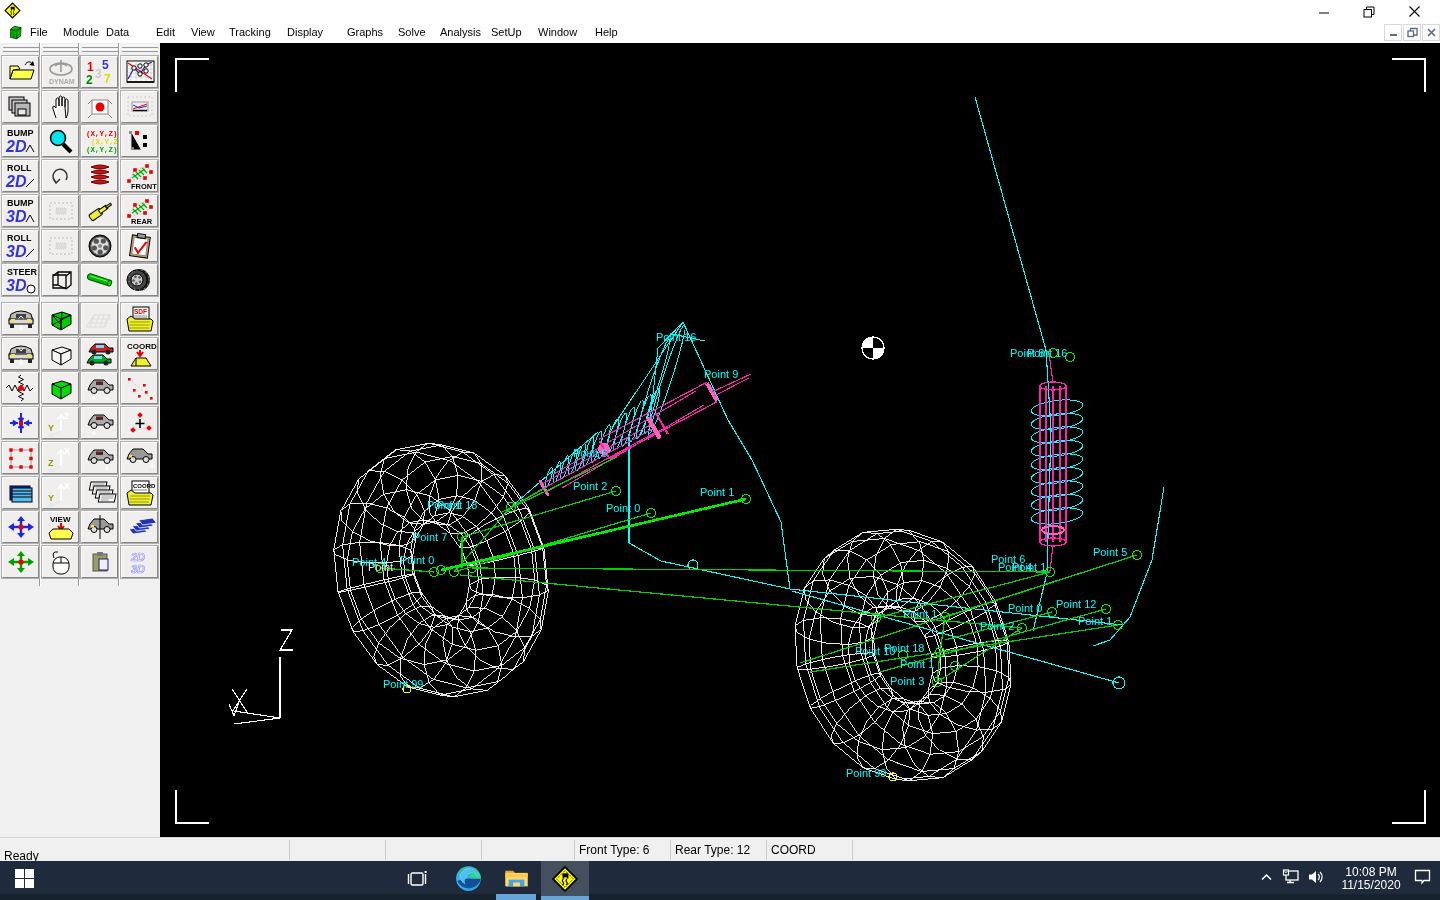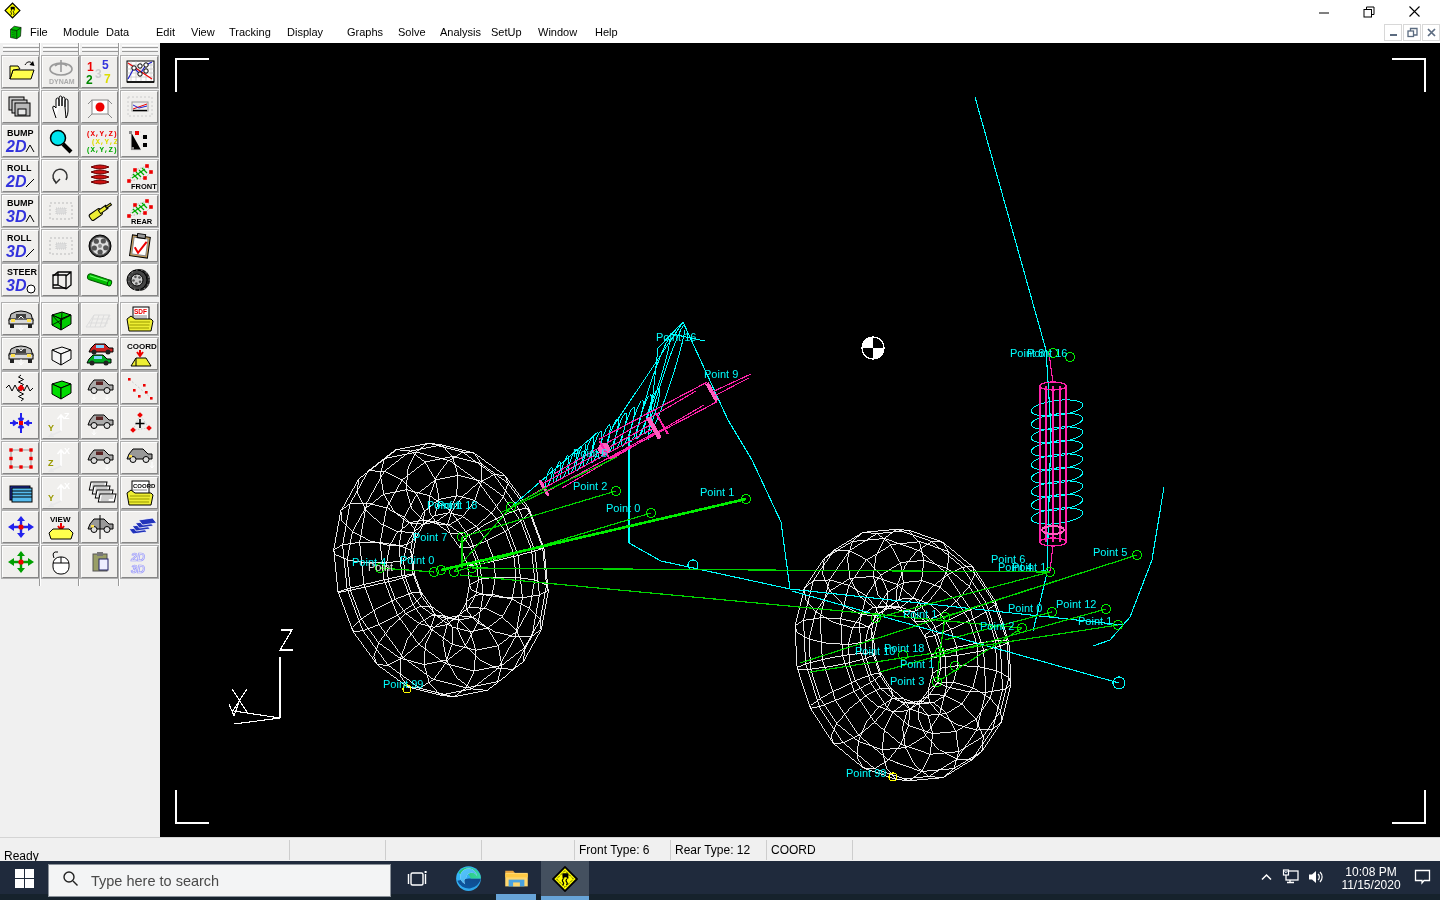--- a/index.html
+++ b/index.html
@@ -857,27 +857,20 @@
   <div style="position:absolute;left:541px;top:33px;width:48px;height:6px;background:#67a4d8"></div>
   <div style="position:absolute;left:541px;top:0;width:48px;height:35px;background:#44505f"></div>
   <div class="tbicon" style="left:8px;width:32px">
       <svg width="19" height="19" viewBox="0 0 19 19">
         <rect x="0" y="0" width="9" height="9" fill="#fff"></rect>
         <rect x="10" y="0" width="9" height="9" fill="#fff"></rect>
         <rect x="0" y="10" width="9" height="9" fill="#fff"></rect>
         <rect x="10" y="10" width="9" height="9" fill="#fff"></rect>
       </svg>
     </div>
-  <div id="search">
-    <span class="mag"><svg width="17" height="17" viewBox="0 0 17 17">
-          <circle cx="7" cy="7" r="5" fill="none" stroke="#222" stroke-width="1.4"></circle>
-          <path d="M11 11 L15.5 15.5" stroke="#222" stroke-width="1.4"></path>
-        </svg></span>
-    <span class="stext">Type here to search</span>
-  </div>
   <div class="tbicon" style="left:403px;width:28px">
       <svg width="20" height="20" viewBox="0 0 20 20">
         <rect x="4" y="4" width="12" height="12" rx="1.5" fill="none" stroke="#fff" stroke-width="1.4"></rect>
         <path d="M1.5 5 v10 M18.5 5 v10" stroke="#fff" stroke-width="1.4"></path>
         <rect x="17.6" y="2" width="2" height="2" fill="#fff"></rect>
       </svg>
     </div>
   <div class="tbicon" style="left:452px;width:32px">
       <svg width="27" height="27" viewBox="0 0 24 24">
         <defs>

